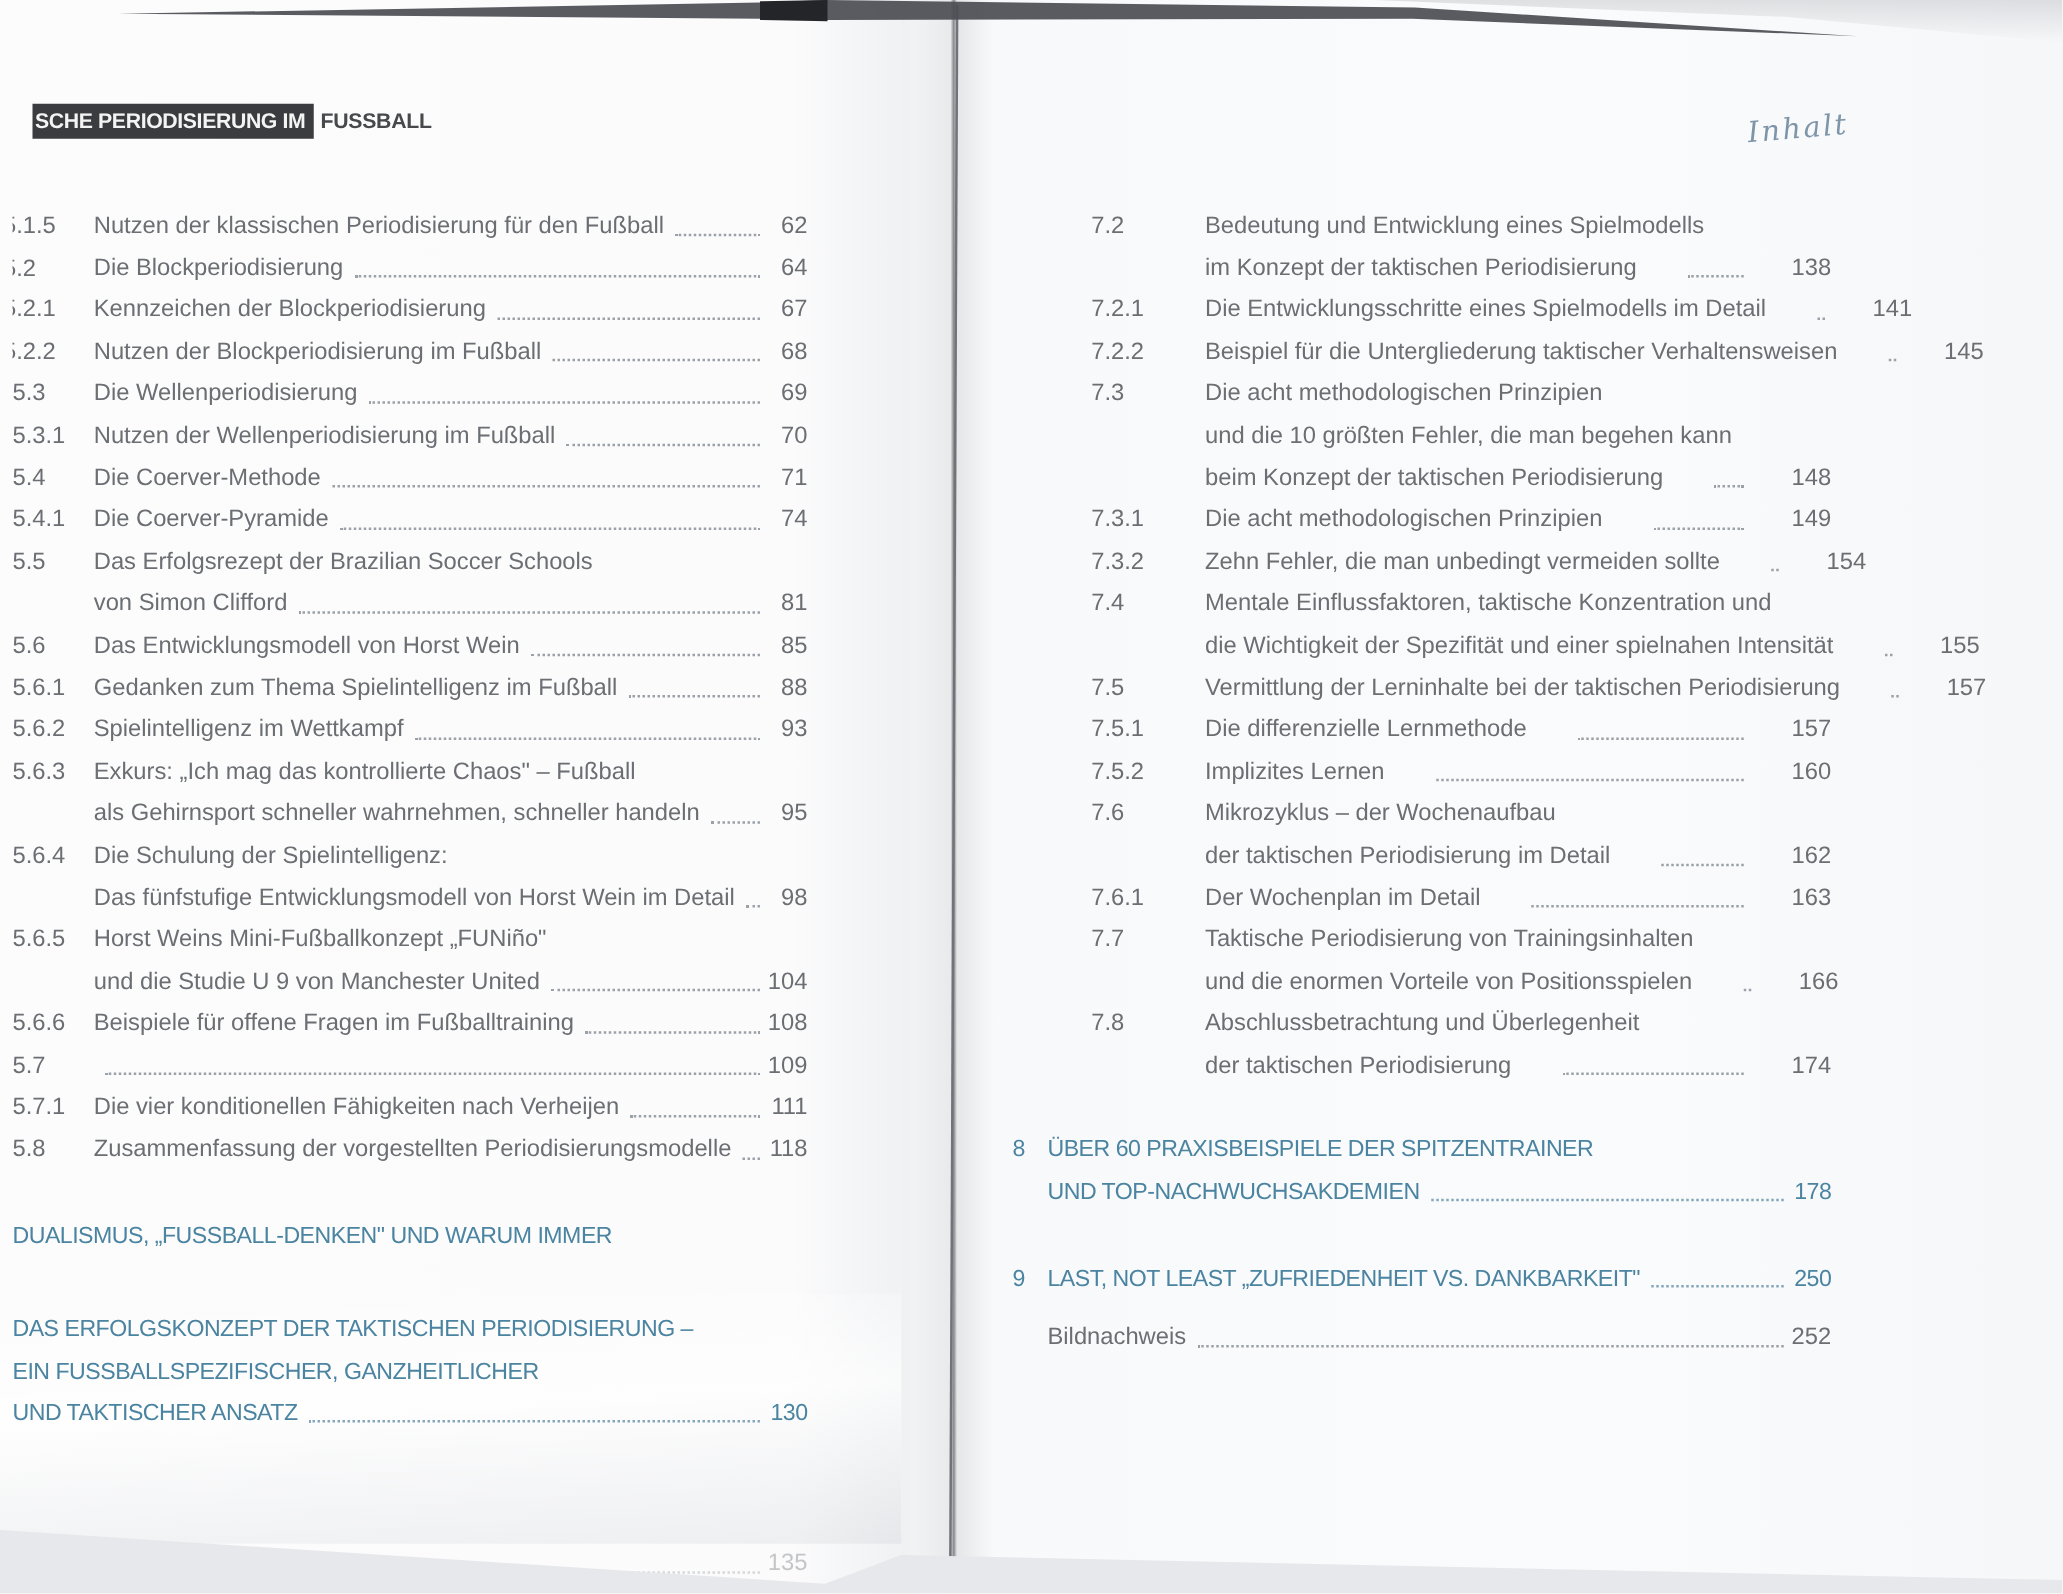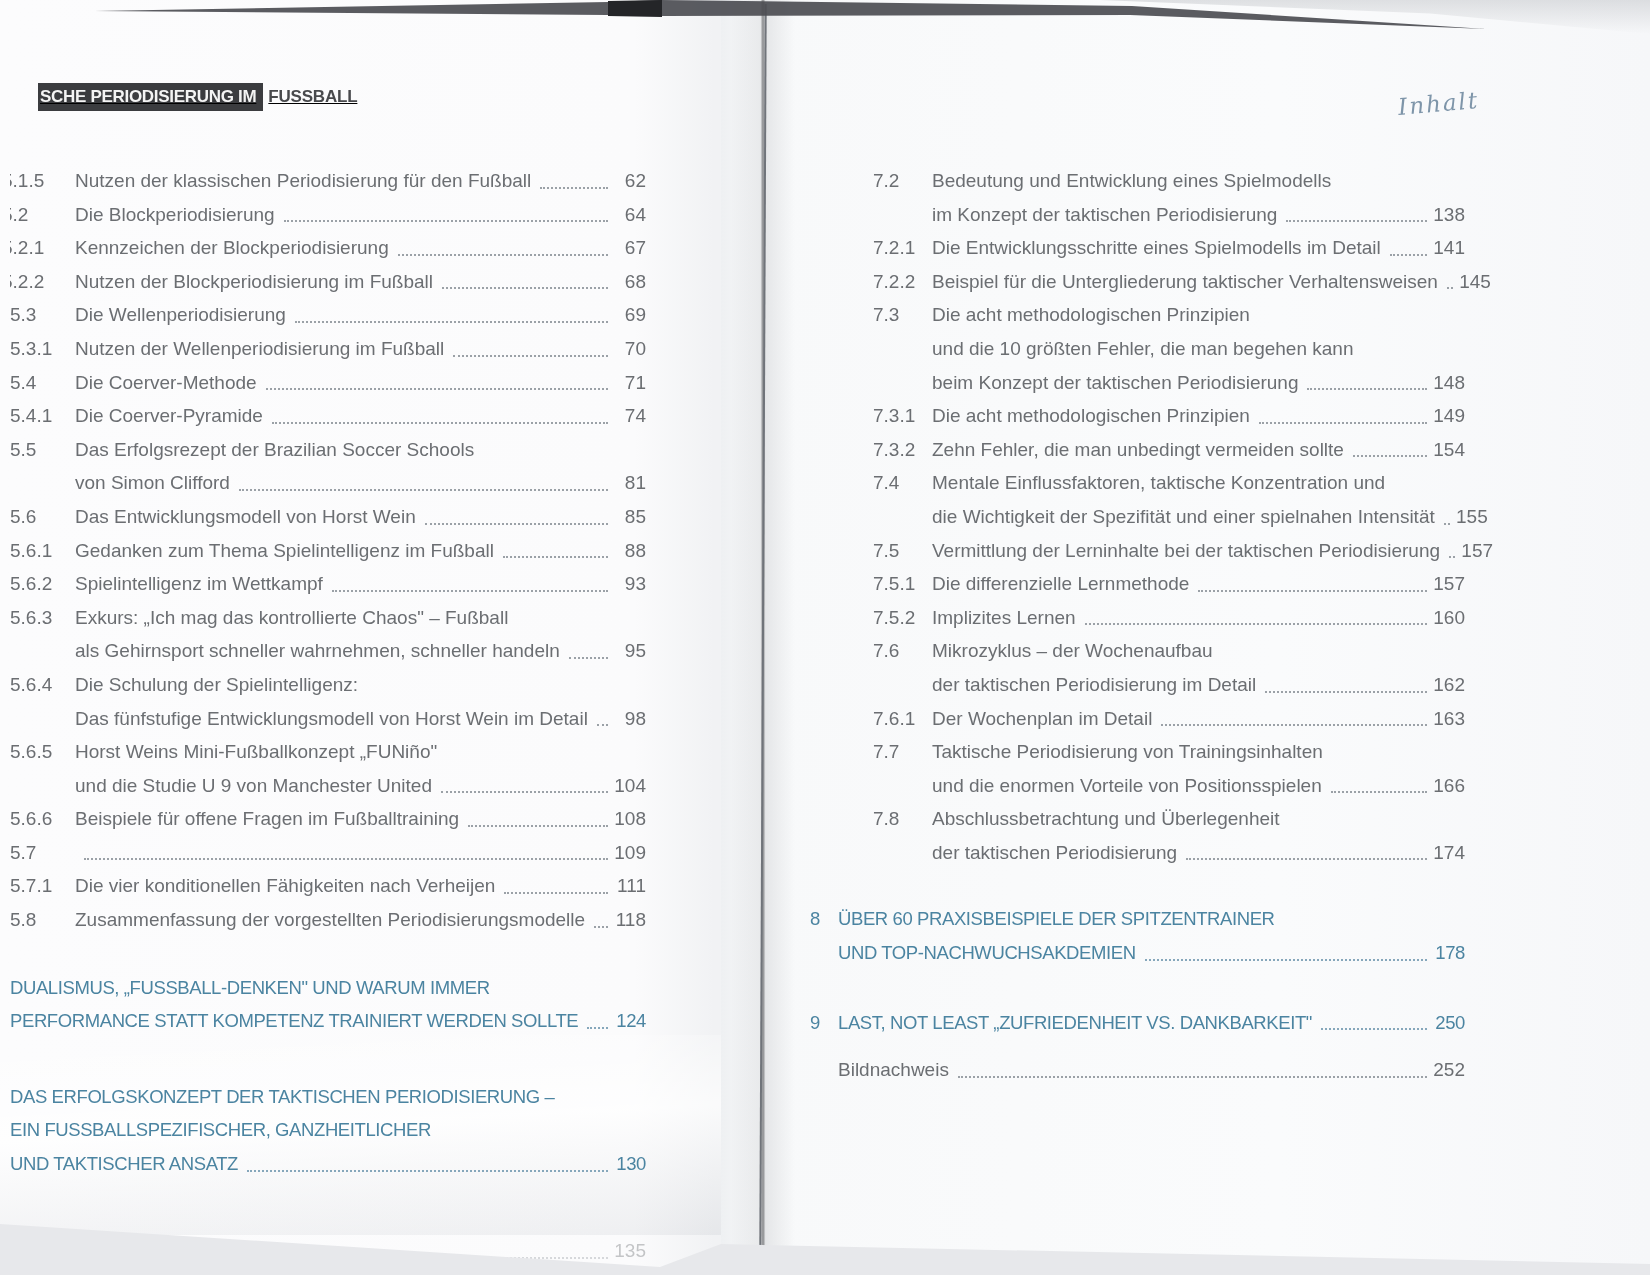--- a/index.html
+++ b/index.html
@@ -20,39 +20,39 @@
 
   
   #top-edge{position:absolute;left:0;top:0;width:1650px;height:40px;}
   #bottom-band{position:absolute;left:0;top:0;width:1650px;height:1275px;background:#e7e8eb;
         clip-path:polygon(0 1224px,660px 1267px,721px 1244px,1650px 1264px,1650px 1275px,0 1275px);}
   #corner-haze{position:absolute;left:1100px;top:0;width:550px;height:34px;
         background:linear-gradient(180deg,rgba(150,154,160,.28),rgba(150,154,160,0));
         clip-path:polygon(0 0,100% 0,100% 100%,60% 40%);}
 
   
-  #header{position:absolute;left:38px;top:83px;display:flex;align-items:center;white-space:nowrap;text-decoration:underline;}
+  #header{position:absolute;left:26px;top:83px;display:flex;align-items:center;white-space:nowrap;}
   #header-bar{background:#3b3c3f;color:#f4f4f4;font-weight:bold;font-size:17px;
         letter-spacing:-.3px;padding:4px 7px 4px 2px;}
   #header-suffix{color:#48494c;font-weight:bold;font-size:17px;letter-spacing:-.2px;margin-left:5px;}
 
   
   #corner-word{position:absolute;left:1398px;top:90px;width:90px;color:#7e95a9;
         font-family:"DejaVu Serif",serif;font-style:italic;font-size:23px;letter-spacing:2px;
         transform:rotate(-5deg);}
 
   
   .toc-col{position:absolute;top:164px;font-size:19px;color:#6b6e72;}
   #left-col{left:10px;width:636px;}
   #right-col{left:810px;width:655px;}
   .toc-row{display:flex;align-items:baseline;height:33.6px;line-height:33.6px;white-space:nowrap;}
   .toc-num{flex:0 0 65px;overflow:hidden;}
   .toc-num.cut{text-indent:-8px;}
   .toc-num.nonum{flex-basis:0;}
-  #right-col .toc-row.sub{padding-left:63px;}
+  #right-col .toc-row.sub{padding-left:63px;gap:32px;}
   #right-col .toc-num{flex-basis:59px;}
   #right-col .toc-row.outdent{padding-left:0;}
   #right-col .toc-row.outdent .toc-num{flex-basis:28px;}
   .toc-title{flex:0 0 auto;}
   .dots{flex:1 1 auto;min-width:6px;border-bottom:2px dotted #9ba1a7;align-self:flex-end;
         margin:0 6px 9px 9px;}
   .toc-page{flex:0 0 auto;min-width:32px;text-align:right;}
   .toc-row.chapter{color:#4b84a1;font-size:18.5px;letter-spacing:-.4px;}
   .toc-row.chapter .dots{border-bottom-color:#86a7bb;}
 
@@ -208,26 +208,20 @@
       <div class="toc-row  sub">
         <span class="toc-num">5.8</span>
         <span class="toc-title">Zusammenfassung der vorgestellten Periodisierungsmodelle</span>
         <span class="dots"></span>
         <span class="toc-page">118</span>
       </div>
       <div class="toc-row chapter sub" style="margin-top: 34px;">
         <span class="toc-num nonum"></span>
         <span class="toc-title">DUALISMUS, „FUSSBALL-DENKEN" UND WARUM IMMER</span>
       </div>
-      <div class="toc-row chapter sub">
-        <span class="toc-num nonum"></span>
-        <span class="toc-title">PERFORMANCE STATT KOMPETENZ TRAINIERT WERDEN SOLLTE</span>
-        <span class="dots"></span>
-        <span class="toc-page">124</span>
-      </div>
       <div class="toc-row chapter sub" style="margin-top: 42px;">
         <span class="toc-num nonum"></span>
         <span class="toc-title">DAS ERFOLGSKONZEPT DER TAKTISCHEN PERIODISIERUNG –</span>
       </div>
       <div class="toc-row chapter sub">
         <span class="toc-num nonum"></span>
         <span class="toc-title">EIN FUSSBALLSPEZIFISCHER, GANZHEITLICHER</span>
       </div>
       <div class="toc-row chapter sub">
         <span class="toc-num nonum"></span>

